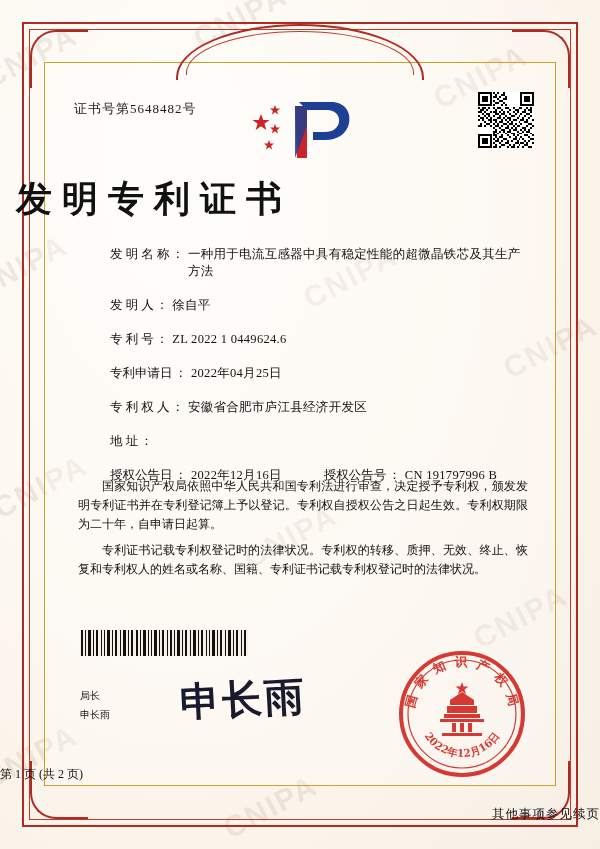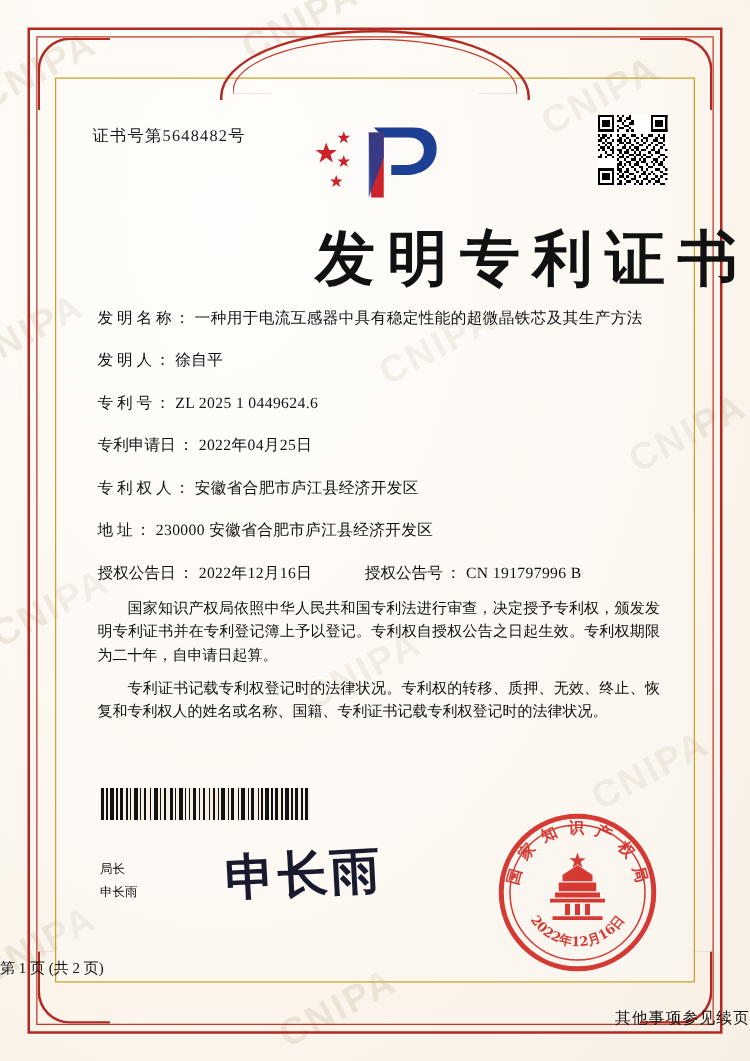--- a/index.html
+++ b/index.html
@@ -121,40 +121,41 @@
     left: 50%;
     top: 96px;
     transform: translateX(-50%);
     width: 110px; height: 70px;
   }
 
   .title {
     position: absolute;
     left: 16px; right: 0;
     top: 175px;
-    text-align: right;
-    font-size: 48px;
+    text-align: left;
+    font-size: 36px;
     font-weight: bold;
     color: #111;
     letter-spacing: 10px;
     font-family: "DejaVu Serif", "Liberation Serif", serif;
   }
 
   .fields {
     position: absolute;
     left: 78px;
     top: 246px;
     width: 452px;
     font-size: 12.5px;
     color: #111;
   }
   .field-row {
     display: flex;
     align-items: baseline;
     margin-bottom: 17px;
+    margin-left: 32px;
   }
   .field-label {
     white-space: pre;
     flex: 0 0 auto;
   }
   .field-colon { margin: 0 4px 0 2px; }
   .field-value {
     flex: 1 1 auto;
     letter-spacing: 0.3px;
   }
@@ -496,36 +497,35 @@
       <span class="field-value">一种用于电流互感器中具有稳定性能的超微晶铁芯及其生产方法</span>
     </div>
     <div class="field-row">
       <span class="field-label">发 明 人</span>
       <span class="field-colon">：</span>
       <span class="field-value">徐自平</span>
     </div>
     <div class="field-row">
       <span class="field-label">专 利 号</span>
       <span class="field-colon">：</span>
-      <span class="field-value">ZL 2025 1 0449624.6</span>
+      <span class="field-value">ZL 2022 1 0449624.6</span>
     </div>
     <div class="field-row">
       <span class="field-label">专利申请日</span>
       <span class="field-colon">：</span>
       <span class="field-value">2022年04月25日</span>
     </div>
     <div class="field-row">
       <span class="field-label">专 利 权 人</span>
       <span class="field-colon">：</span>
       <span class="field-value">安徽省合肥市庐江县经济开发区</span>
     </div>
     <div class="field-row">
       <span class="field-label">地 址</span>
       <span class="field-colon">：</span>
-      <span class="field-value">230000 安徽省合肥市庐江县经济开发区</span>
     </div>
     <div class="field-row two-col">
       <span class="field-label">授权公告日</span>
       <span class="field-colon">：</span>
       <span class="field-value">2022年12月16日</span>
       <span class="field-label2">授权公告号</span>
       <span class="field-colon">：</span>
       <span class="field-value">CN 191797996 B</span>
     </div>
   </div>

